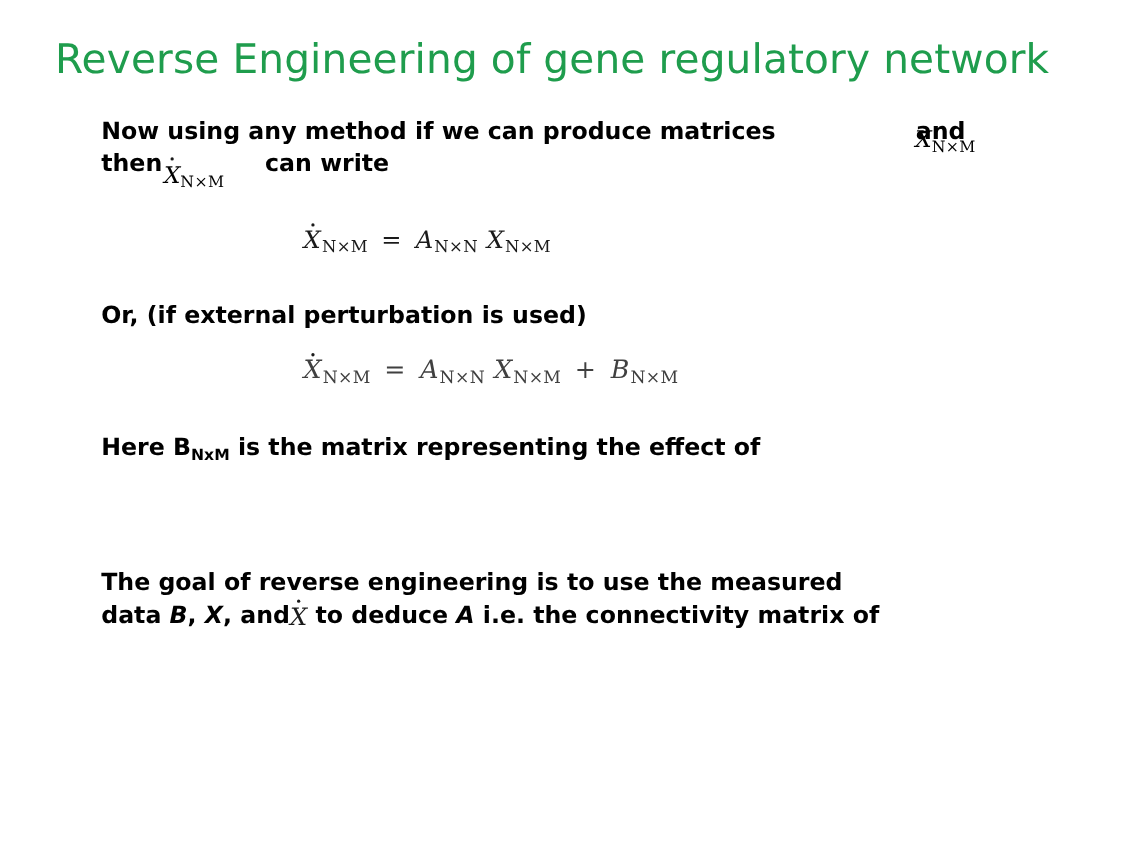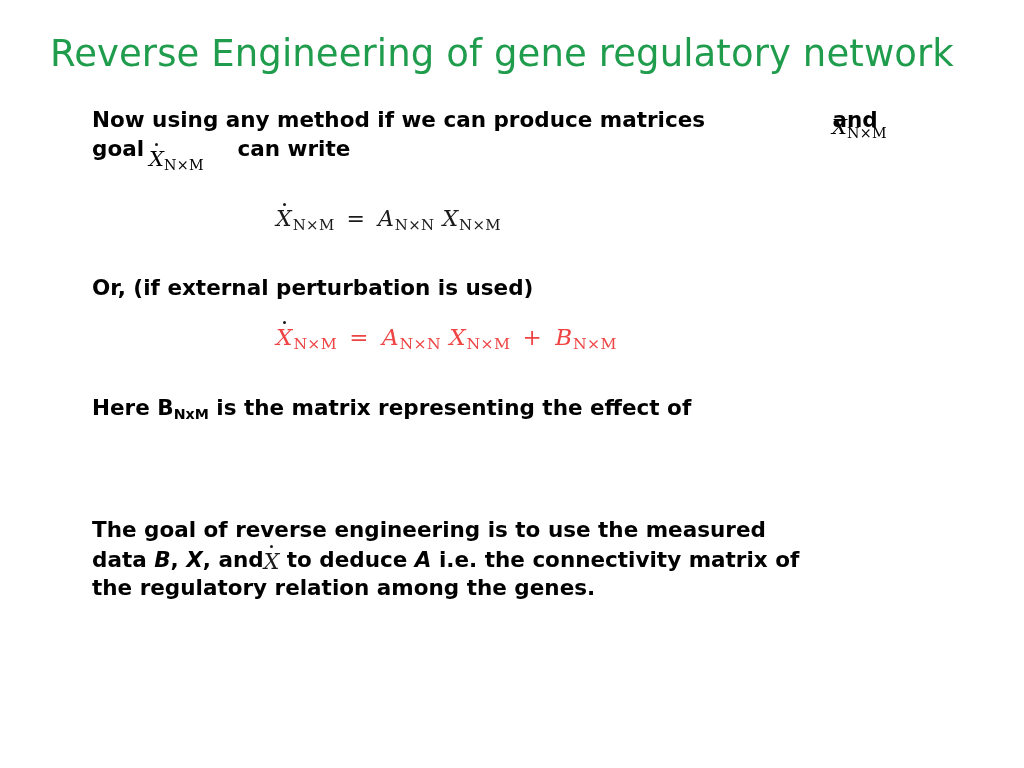--- a/index.html
+++ b/index.html
@@ -116,21 +116,21 @@
     white-space: nowrap;
   }
   
   .eq2 {
     position: absolute;
     left: 183px;
     top: 218px;
     font-size: 23px;
     font-family: "DejaVu Serif", serif;
     font-style: italic;
-    color: #ef4444;
+    color: #404040;
     white-space: nowrap;
   }
   
   .p3 {
     position: absolute;
     left: 0px;
     top: 288px;
     width: 820px;
   }
   .p3 .l1, .p3 .l2 {
@@ -195,21 +195,21 @@
   <div class="slide-title">Reverse Engineering of gene regulatory network</div>
 
   <div class="body-block">
 
     <div class="para p1">
       <span class="line1">
         <span>Now using any method if we can produce  matrices</span>
         <span style="display:inline-block;width:120px"></span><span>and</span>
       </span>
       <span class="line2">
-        <span>goal</span>
+        <span>then</span>
         <span style="display:inline-block;width:86px"></span><span>can write</span>
       </span>
 
       <span class="mathimg m-x-nm">
         <span>X</span><span class="sub">N×M</span>
       </span>
 
       <span class="mathimg m-xdot-nm">
         <span class="dotover">X</span><span class="sub">N×M</span>
       </span>
@@ -237,17 +237,16 @@
       <span class="l1">
         <span>Here B</span><span class="subtext">NxM</span><span> is the matrix representing the effect of</span>
       </span>
     </div>
 
     <div class="para p4">
       <span class="l">The goal of reverse engineering is to use the measured</span>
       <span class="l">
         <span>data </span><span class="ital">B</span><span>, </span><span class="ital">X</span><span>, and</span><span class="m-xdot-inline">X</span><span> to deduce </span><span class="ital">A</span><span> i.e. the connectivity matrix  of</span>
       </span>
-      <span class="l">the regulatory relation among the genes.</span>
     </div>
 
   </div>
 </div>
 
 </body></html>

